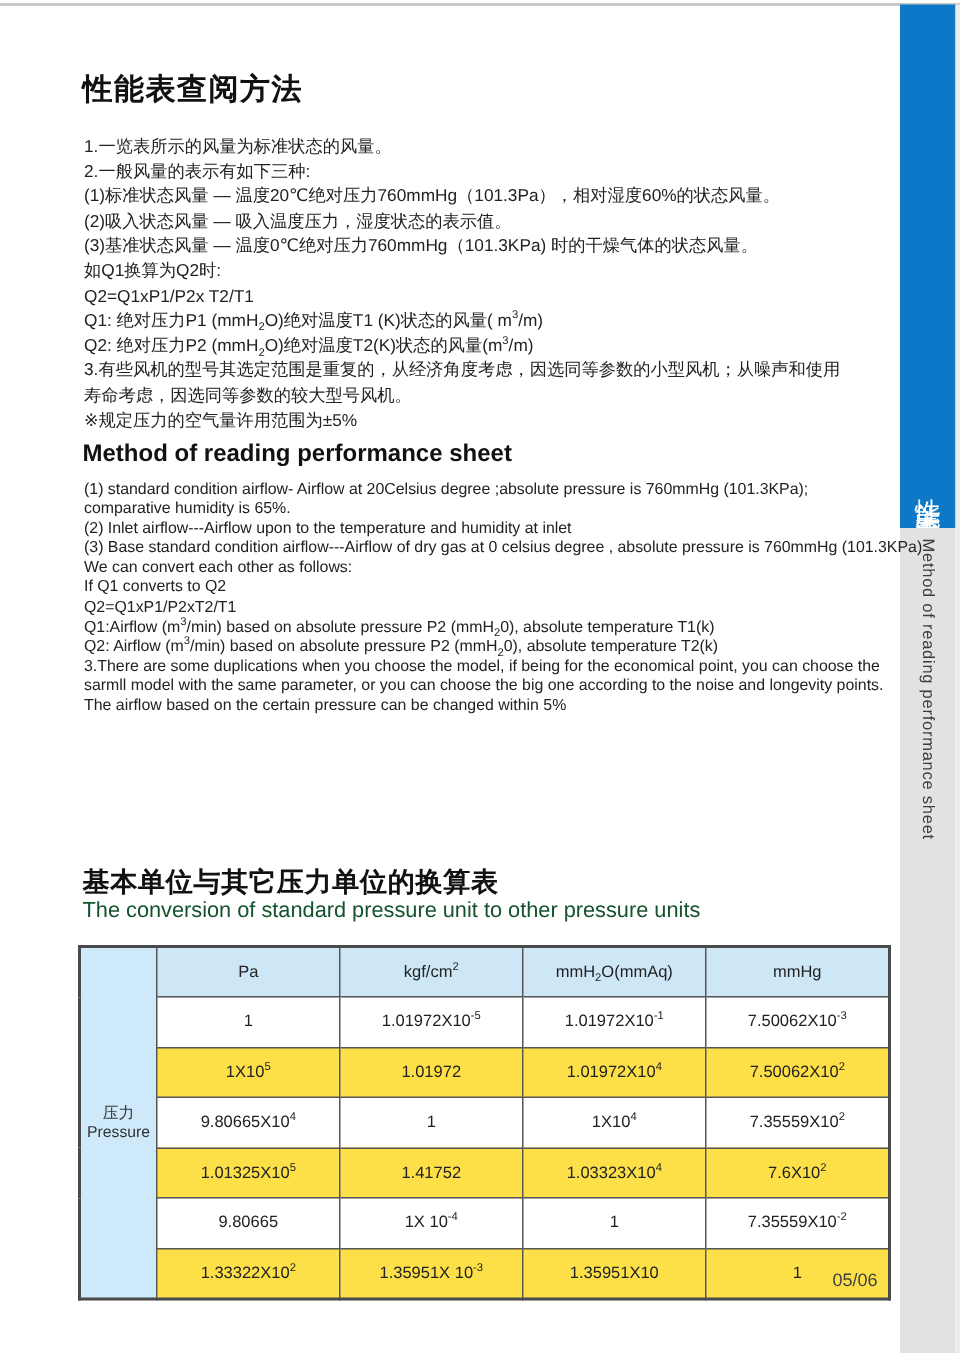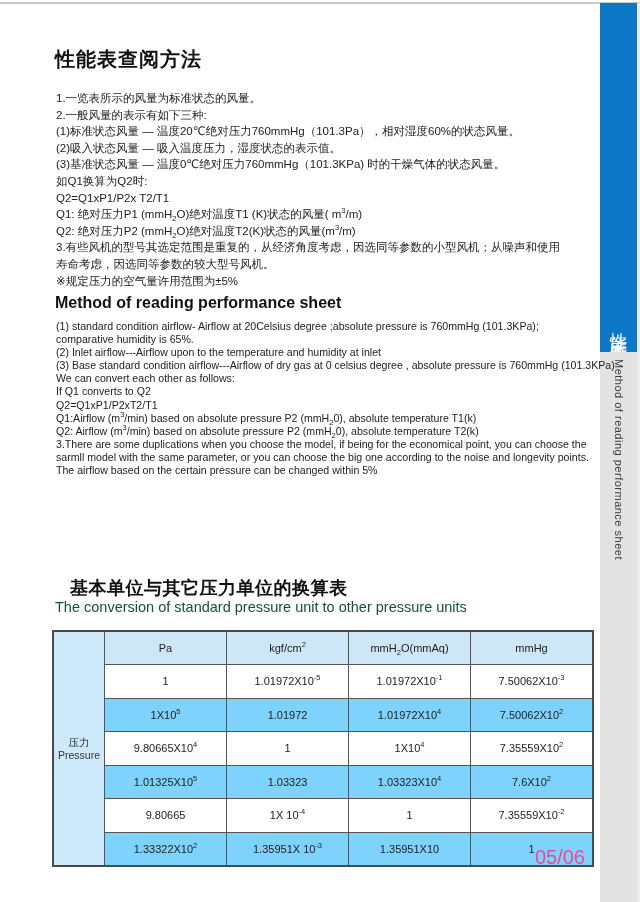--- a/index.html
+++ b/index.html
@@ -24,36 +24,36 @@
 
   
   .title-cn-1{position:absolute;left:55px;top:46px;font-size:20px;font-weight:bold;color:#111111;letter-spacing:1px;}
   .cn-body{position:absolute;left:56px;top:90px;width:515px;font-size:11.5px;color:#222222;}
   .cn-body .line{height:16.6px;line-height:16.6px;white-space:nowrap;}
 
   .title-en-1{position:absolute;left:55px;top:294px;font-size:16px;font-weight:bold;color:#111111;}
   .en-body{position:absolute;left:56px;top:320px;width:520px;font-size:10.6px;color:#222222;}
   .en-body .line{height:13.1px;line-height:13.1px;white-space:nowrap;}
 
-  .title-cn-2{position:absolute;left:70px;top:576px;font-size:18px;font-weight:bold;color:#111111;letter-spacing:0.5px;}
+  .title-cn-2{position:absolute;left:55px;top:576px;font-size:18px;font-weight:bold;color:#111111;letter-spacing:0.5px;}
   .title-en-2{position:absolute;left:55px;top:599px;font-size:14.5px;font-weight:normal;color:#14532d;}
 
   
   .conv-table{position:absolute;left:52px;top:630px;border-collapse:collapse;table-layout:fixed;}
   .conv-table td{border:1px solid #555555;text-align:center;vertical-align:middle;
     font-size:11px;color:#222222;padding:4px;}
   .conv-table{border:2px solid #4a4a4a;}
   .conv-table td.hdr{background:#cde7f7;height:24px;width:113px;}
   .conv-table td.lbl{background:#cde9fa;width:38px;font-size:10.5px;line-height:13px;color:#333;}
   .conv-table td.cell{height:24.5px;background:#ffffff;}
-  .conv-table tr.alt td.cell{background:#7dd3fc;margin-top:16px;}
+  .conv-table tr.alt td.cell{background:#fde047;margin-top:16px;}
   sup{font-size:7.5px;vertical-align:super;line-height:0;}
   sub{font-size:7.5px;vertical-align:sub;line-height:0;}
 
-  .page-num{position:absolute;right:55px;top:846px;font-size:20px;color:#ec4899;}
+  .page-num{position:absolute;right:55px;top:846px;font-size:12px;color:#404040;}
 </style>
 </head>
 <body>
 
 <div class="top-line"></div>
 
 <div class="side-blue">
   <div class="vtext">性能表查询方法</div>
 </div>
 <div class="side-gray">
@@ -121,21 +121,21 @@
         <td class="cell">7.50062X10<sup>2</sup></td>
       </tr>
       <tr>
         <td class="cell">9.80665X10<sup>4</sup></td>
         <td class="cell">1</td>
         <td class="cell">1X10<sup>4</sup></td>
         <td class="cell">7.35559X10<sup>2</sup></td>
       </tr>
       <tr class="alt">
         <td class="cell">1.01325X10<sup>5</sup></td>
-        <td class="cell">1.03323</td>
+        <td class="cell">1.41752</td>
         <td class="cell">1.03323X10<sup>4</sup></td>
         <td class="cell">7.6X10<sup>2</sup></td>
       </tr>
       <tr>
         <td class="cell">9.80665</td>
         <td class="cell">1X 10<sup>-4</sup></td>
         <td class="cell">1</td>
         <td class="cell">7.35559X10<sup>-2</sup></td>
       </tr>
       <tr class="alt">

